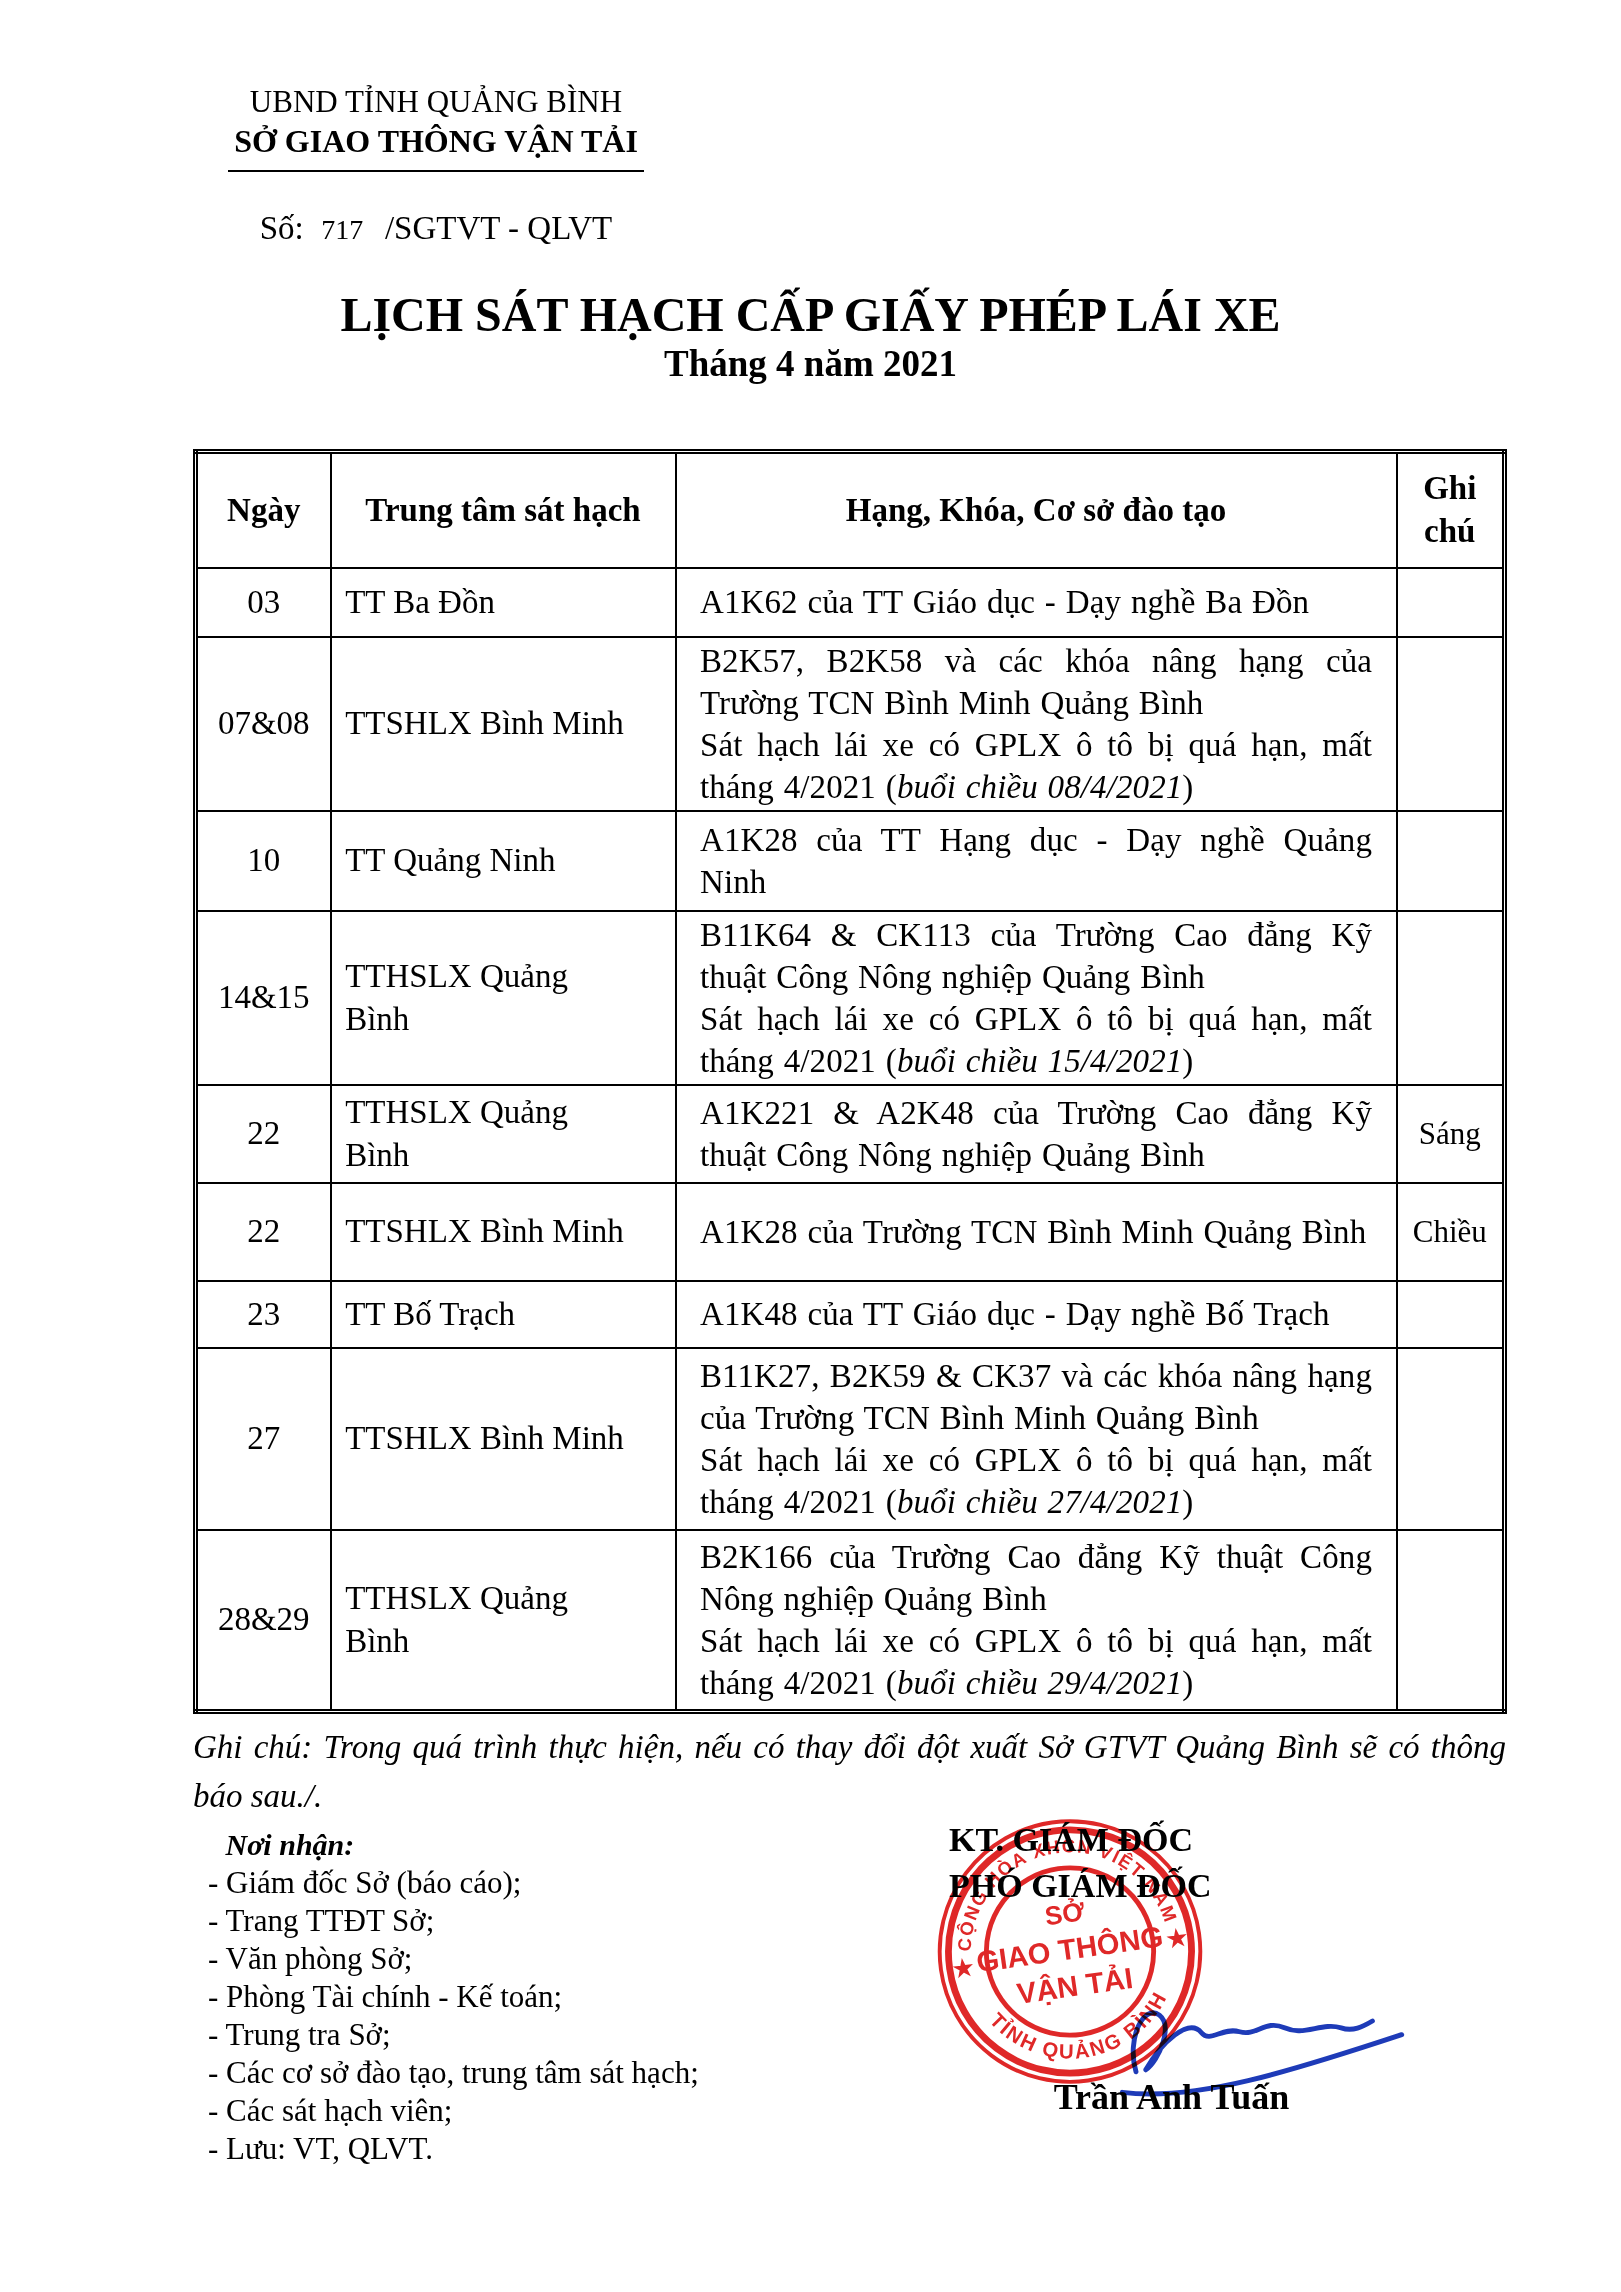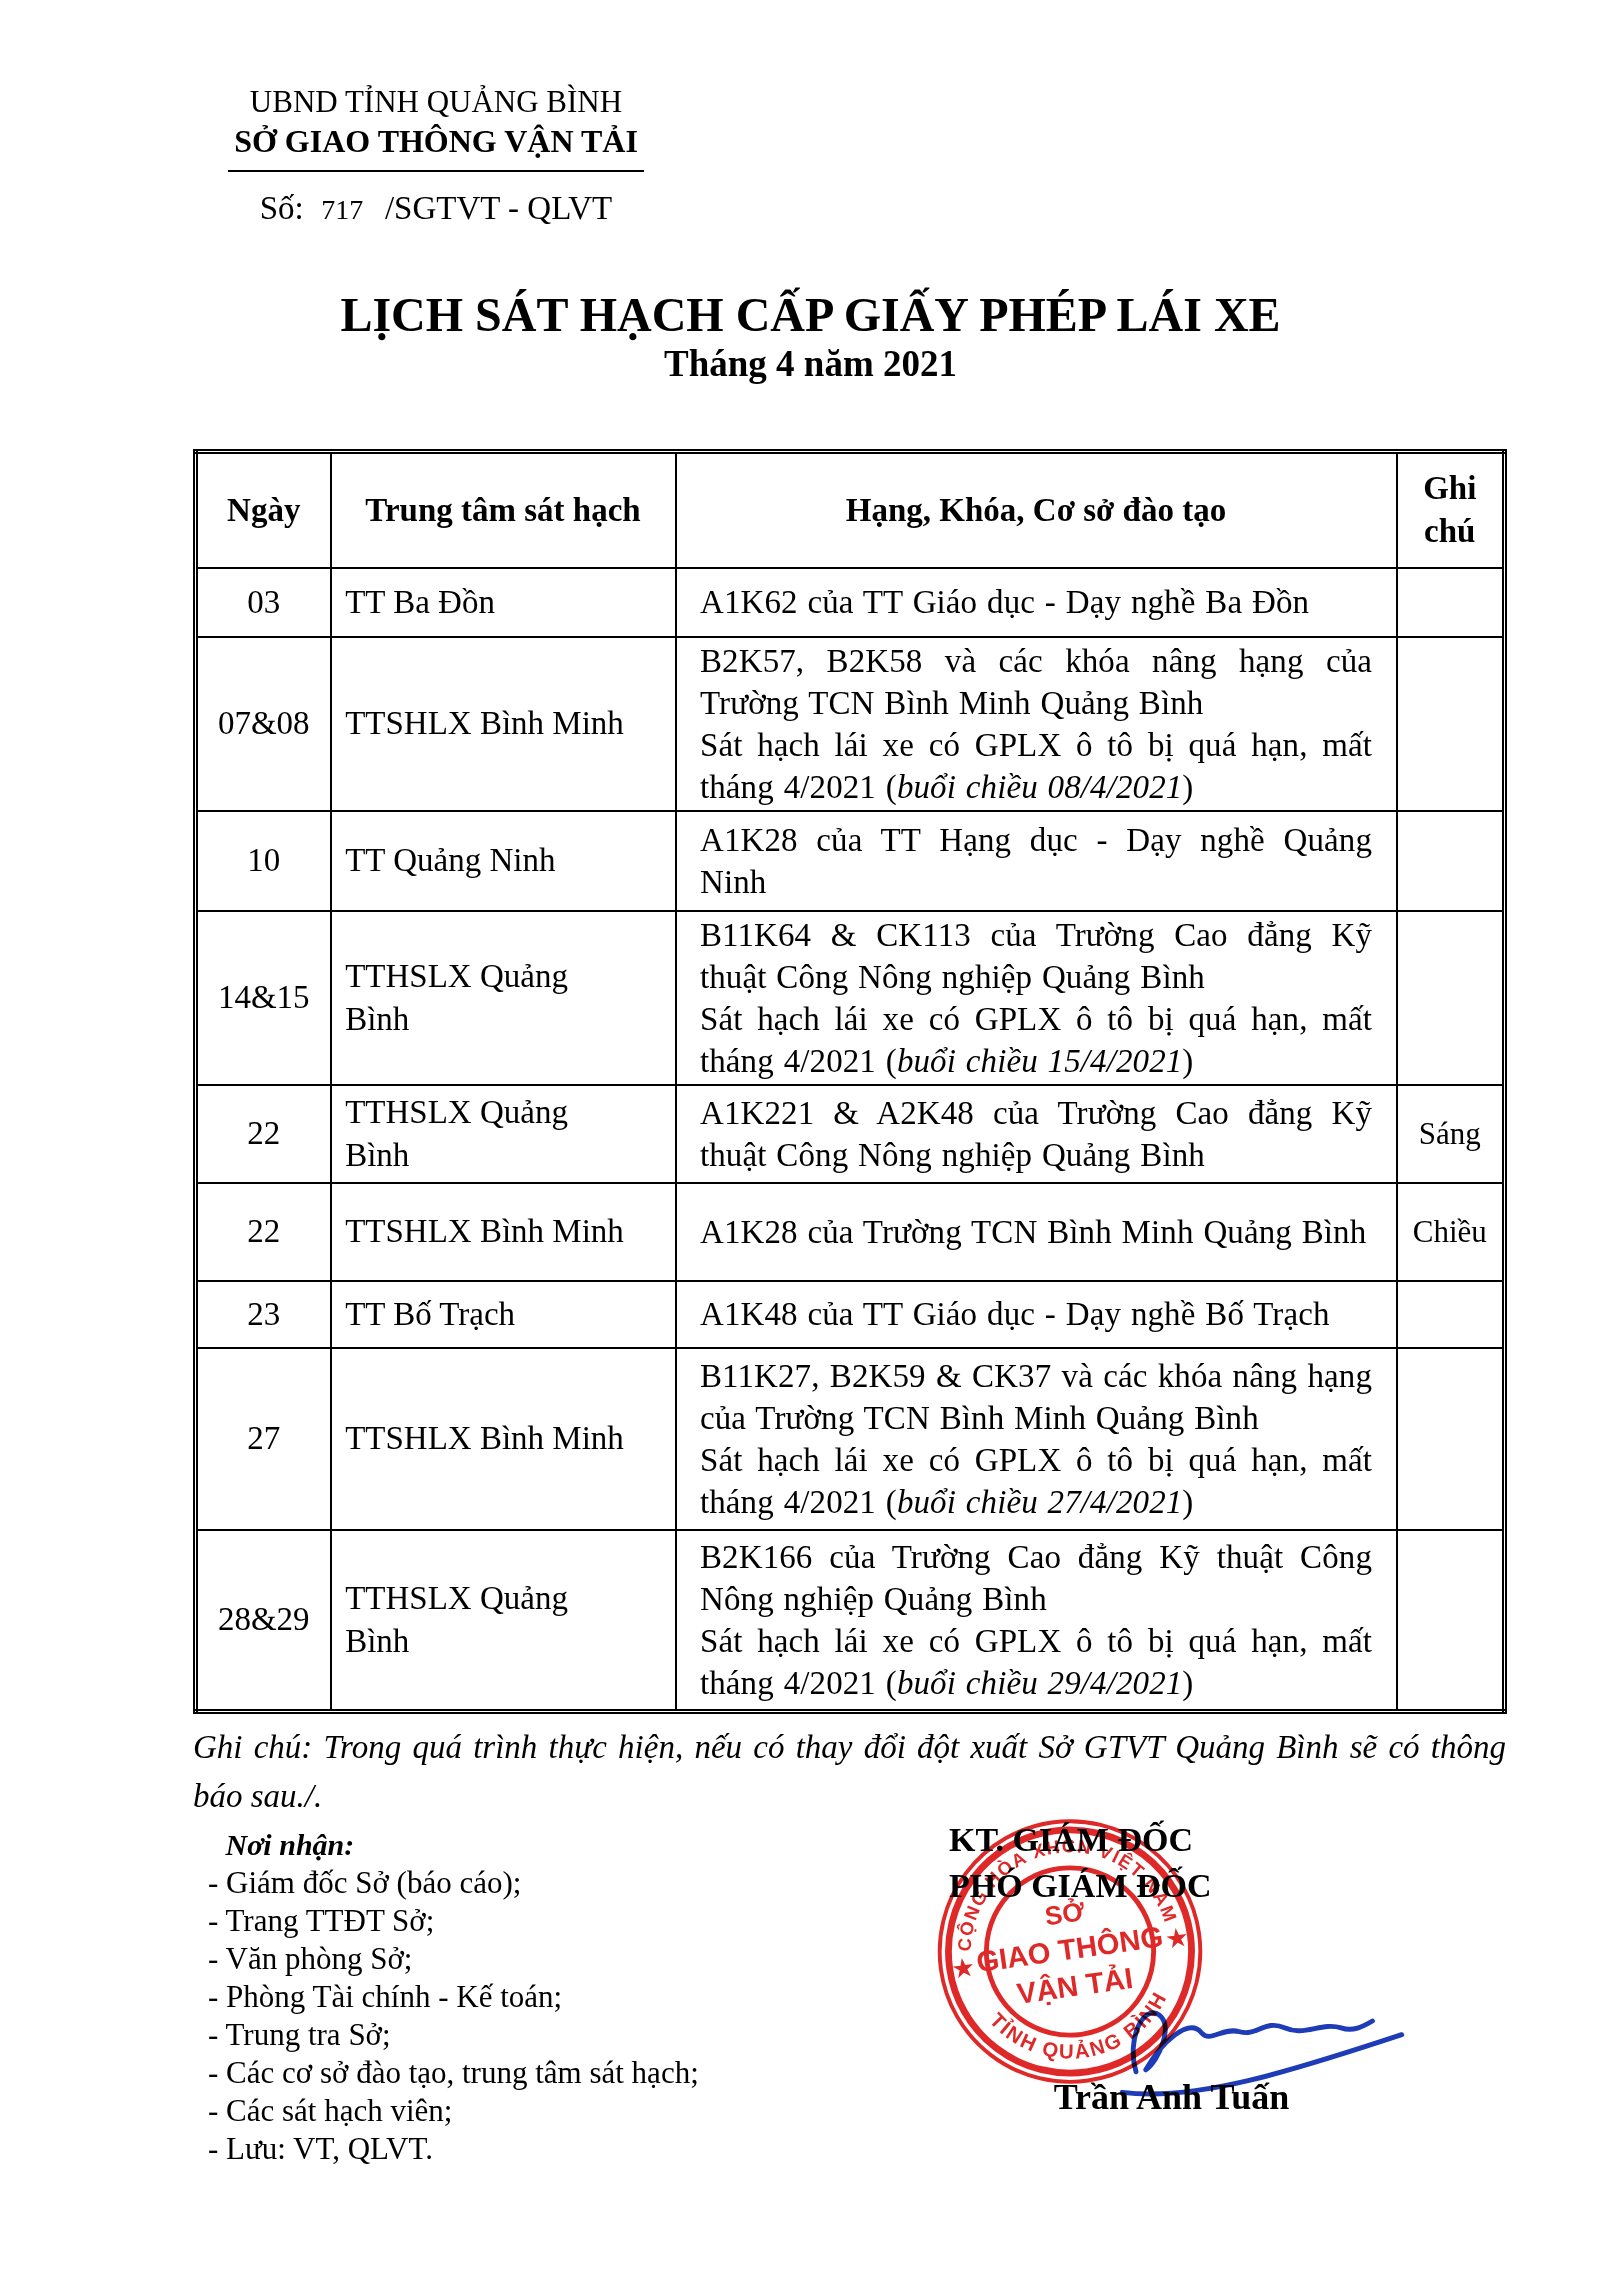--- a/index.html
+++ b/index.html
@@ -11,21 +11,21 @@
     color:#000;
     overflow:hidden;
   }
   
   .header{position:absolute;top:82px;left:147px;width:1362px;display:flex;justify-content:space-between;}
   .header-left{width:578px;text-align:center;}
   .header-right{width:774px;text-align:center;}
   .org-parent{font-size:31px;line-height:39px;}
   .org-name{display:inline-block;font-size:32px;font-weight:bold;line-height:41px;
     border-bottom:2.9px solid #000;padding:0 5.9px 7.8px 5.9px;}
-  .so-line{margin-top:18px;font-size:33px;}
+  .so-line{margin-top:38px;font-size:33px;}
   .so-number{font-size:28px;margin:0 21.6px 0 17.6px;}
   .national{font-size:32px;font-weight:bold;line-height:41px;}
   .motto{display:inline-block;font-size:33px;font-weight:bold;line-height:43px;
     border-bottom:2.9px solid #000;padding:0 9.8px 5.9px 9.8px;}
   .dateline{margin-top:21.6px;font-size:32px;font-style:italic;white-space:pre-wrap;}
   
   .doc-title{position:absolute;top:290px;left:0;width:100%;text-align:center;}
   .doc-title .t1{font-size:48px;font-weight:bold;line-height:49px;}
   .doc-title .t2{font-size:37px;font-weight:bold;line-height:47px;margin-top:1px;}
   

